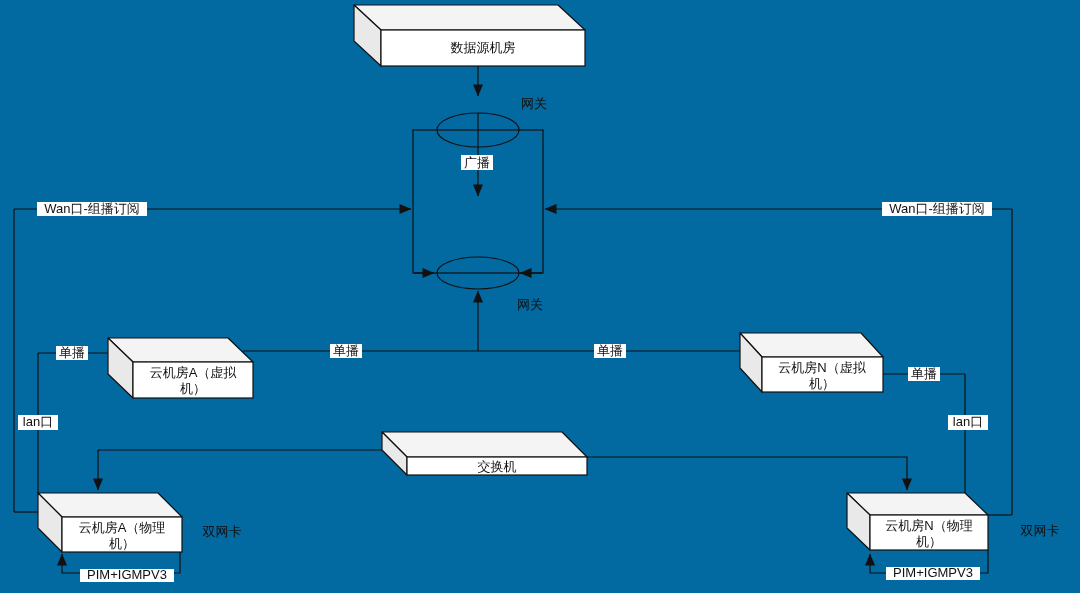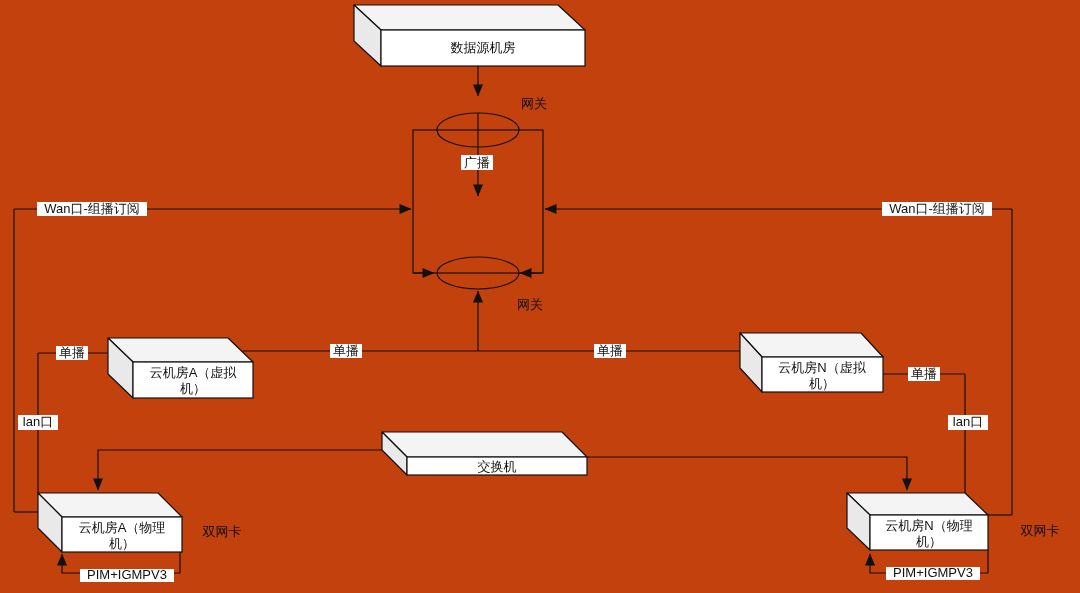--- a/index.html
+++ b/index.html
@@ -1,16 +1,16 @@
 <!DOCTYPE html>
 <html><head>
 <meta charset="utf-8">
 <style>
   html,body{margin:0;padding:0;background:#ffffff;}
-  .stage{position:relative;width:1080px;height:593px;background:#c2410c;overflow:hidden;}
+  .stage{position:relative;width:1080px;height:593px;background:#0369a1;overflow:hidden;}
   svg text{
     font-family:"Liberation Sans","DejaVu Sans",sans-serif;
     font-size:13px;
     fill:#111111;
     text-anchor:middle;
   }
   .edge{stroke:#111111;stroke-width:1.2;fill:none;}
   .cube-top{fill:#f4f4f4;stroke:#111111;stroke-width:1.2;stroke-linejoin:round;}
   .cube-side{fill:#e9e9e9;stroke:#111111;stroke-width:1.2;stroke-linejoin:round;}
   .cube-front{fill:#ffffff;stroke:#111111;stroke-width:1.2;}

